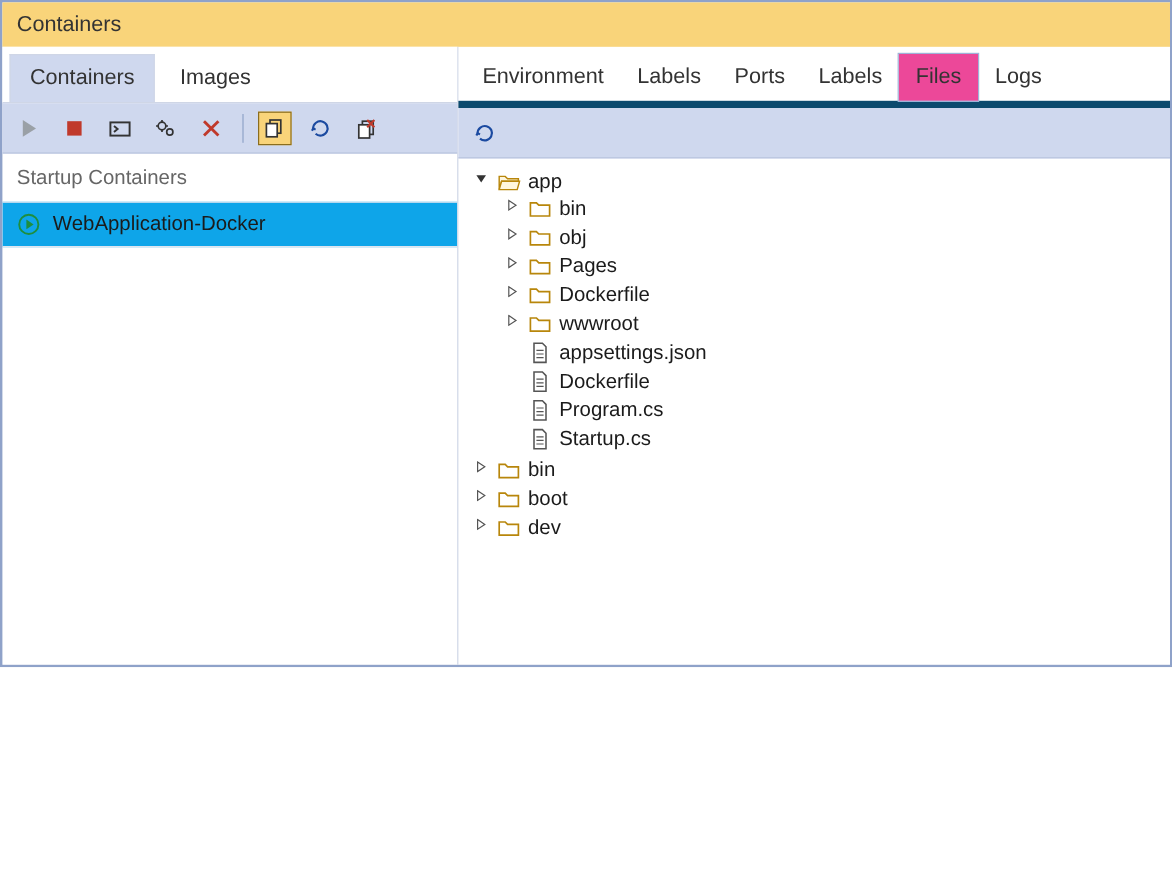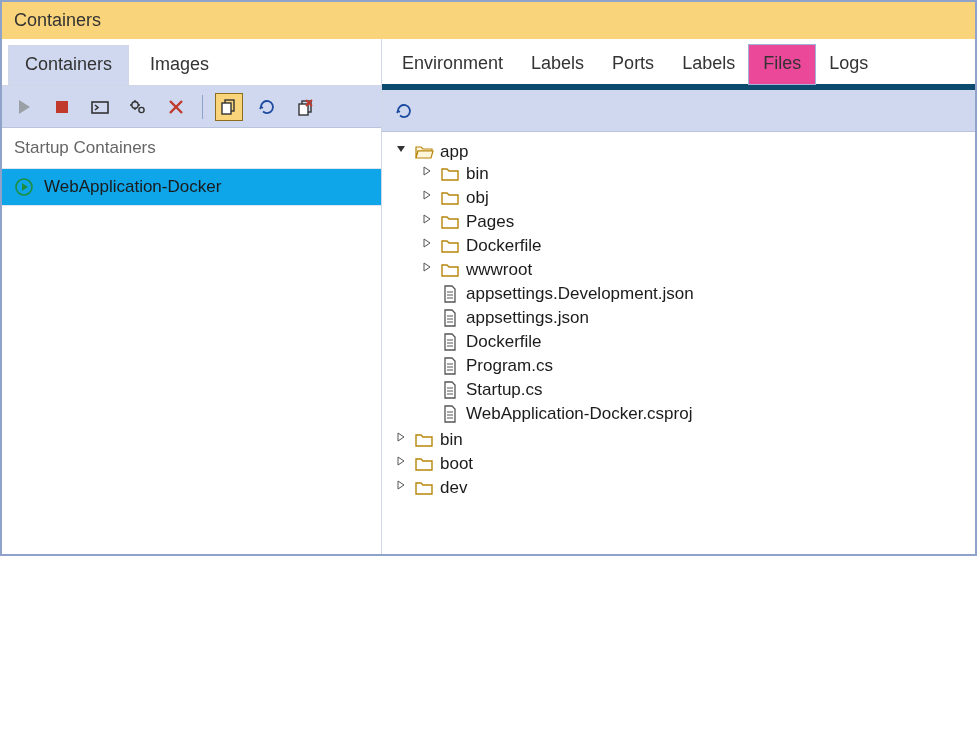--- a/index.html
+++ b/index.html
@@ -251,91 +251,63 @@
                   <div class="node">
                     <span class="blank"></span>
                     <span class="ic">
                       <svg viewBox="0 0 20 20">
                         <path d="M5 2h7l3 3v13H5z" fill="#fff" stroke="#555" stroke-width="1.3"></path>
                         <line x1="7" y1="8" x2="13" y2="8" stroke="#555" stroke-width="1"></line>
                         <line x1="7" y1="11" x2="13" y2="11" stroke="#555" stroke-width="1"></line>
                         <line x1="7" y1="14" x2="13" y2="14" stroke="#555" stroke-width="1"></line>
                       </svg>
                     </span>
-                    <span class="lbl">appsettings.Development.json</span>
+                    <span class="lbl">appsettings.json</span>
                   </div>
                 </li>
                 <li>
                   <div class="node">
                     <span class="blank"></span>
                     <span class="ic">
                       <svg viewBox="0 0 20 20">
                         <path d="M5 2h7l3 3v13H5z" fill="#fff" stroke="#555" stroke-width="1.3"></path>
                         <line x1="7" y1="8" x2="13" y2="8" stroke="#555" stroke-width="1"></line>
                         <line x1="7" y1="11" x2="13" y2="11" stroke="#555" stroke-width="1"></line>
                         <line x1="7" y1="14" x2="13" y2="14" stroke="#555" stroke-width="1"></line>
                       </svg>
                     </span>
-                    <span class="lbl">appsettings.json</span>
+                    <span class="lbl">Dockerfile</span>
                   </div>
                 </li>
                 <li>
                   <div class="node">
                     <span class="blank"></span>
                     <span class="ic">
                       <svg viewBox="0 0 20 20">
                         <path d="M5 2h7l3 3v13H5z" fill="#fff" stroke="#555" stroke-width="1.3"></path>
                         <line x1="7" y1="8" x2="13" y2="8" stroke="#555" stroke-width="1"></line>
                         <line x1="7" y1="11" x2="13" y2="11" stroke="#555" stroke-width="1"></line>
                         <line x1="7" y1="14" x2="13" y2="14" stroke="#555" stroke-width="1"></line>
                       </svg>
                     </span>
-                    <span class="lbl">Dockerfile</span>
+                    <span class="lbl">Program.cs</span>
                   </div>
                 </li>
                 <li>
                   <div class="node">
                     <span class="blank"></span>
                     <span class="ic">
                       <svg viewBox="0 0 20 20">
                         <path d="M5 2h7l3 3v13H5z" fill="#fff" stroke="#555" stroke-width="1.3"></path>
                         <line x1="7" y1="8" x2="13" y2="8" stroke="#555" stroke-width="1"></line>
                         <line x1="7" y1="11" x2="13" y2="11" stroke="#555" stroke-width="1"></line>
                         <line x1="7" y1="14" x2="13" y2="14" stroke="#555" stroke-width="1"></line>
                       </svg>
                     </span>
-                    <span class="lbl">Program.cs</span>
-                  </div>
-                </li>
-                <li>
-                  <div class="node">
-                    <span class="blank"></span>
-                    <span class="ic">
-                      <svg viewBox="0 0 20 20">
-                        <path d="M5 2h7l3 3v13H5z" fill="#fff" stroke="#555" stroke-width="1.3"></path>
-                        <line x1="7" y1="8" x2="13" y2="8" stroke="#555" stroke-width="1"></line>
-                        <line x1="7" y1="11" x2="13" y2="11" stroke="#555" stroke-width="1"></line>
-                        <line x1="7" y1="14" x2="13" y2="14" stroke="#555" stroke-width="1"></line>
-                      </svg>
-                    </span>
                     <span class="lbl">Startup.cs</span>
-                  </div>
-                </li>
-                <li>
-                  <div class="node">
-                    <span class="blank"></span>
-                    <span class="ic">
-                      <svg viewBox="0 0 20 20">
-                        <path d="M5 2h7l3 3v13H5z" fill="#fff" stroke="#555" stroke-width="1.3"></path>
-                        <line x1="7" y1="8" x2="13" y2="8" stroke="#555" stroke-width="1"></line>
-                        <line x1="7" y1="11" x2="13" y2="11" stroke="#555" stroke-width="1"></line>
-                        <line x1="7" y1="14" x2="13" y2="14" stroke="#555" stroke-width="1"></line>
-                      </svg>
-                    </span>
-                    <span class="lbl">WebApplication-Docker.csproj</span>
                   </div>
                 </li>
               </ul>
             </li>
             <li>
               <div class="node">
                 <span class="expander">
                   <svg viewBox="0 0 10 10">
                     <polygon points="2,1 8,5 2,9" fill="none" stroke="#555" stroke-width="1"></polygon>
                   </svg>

